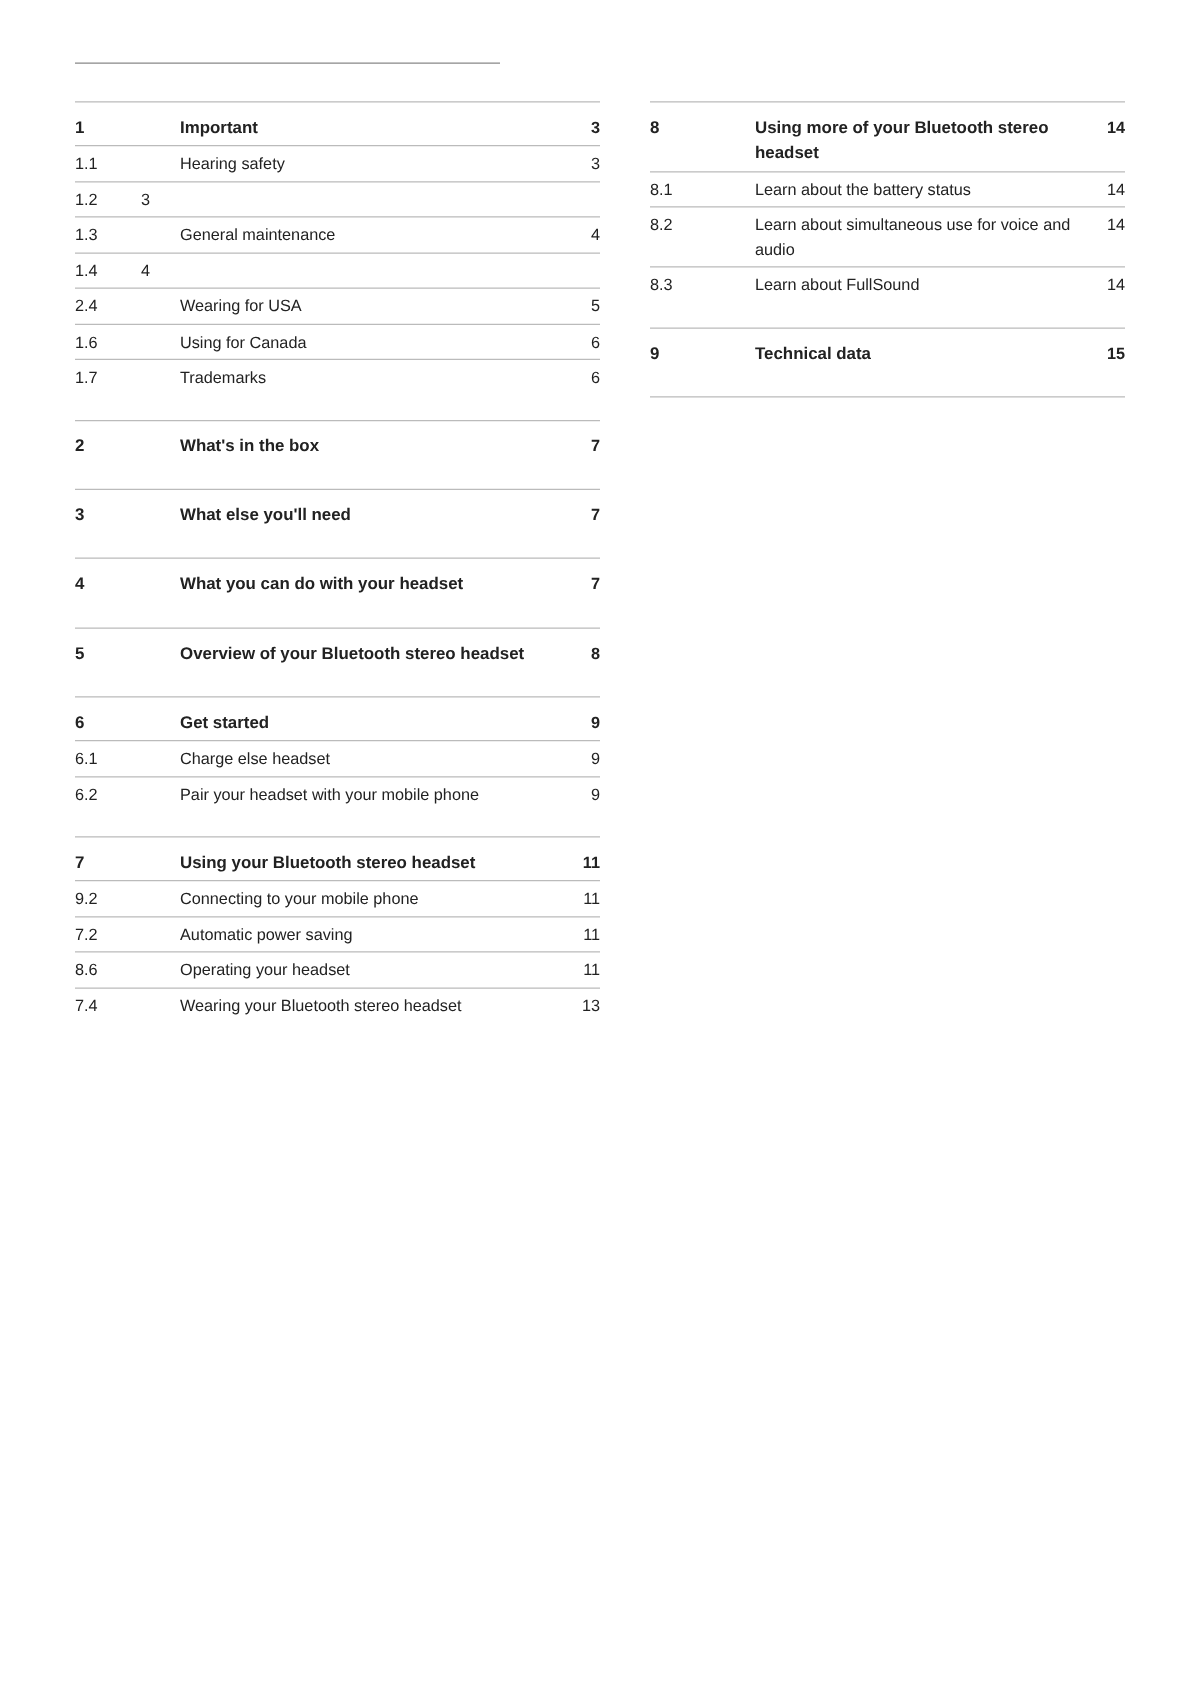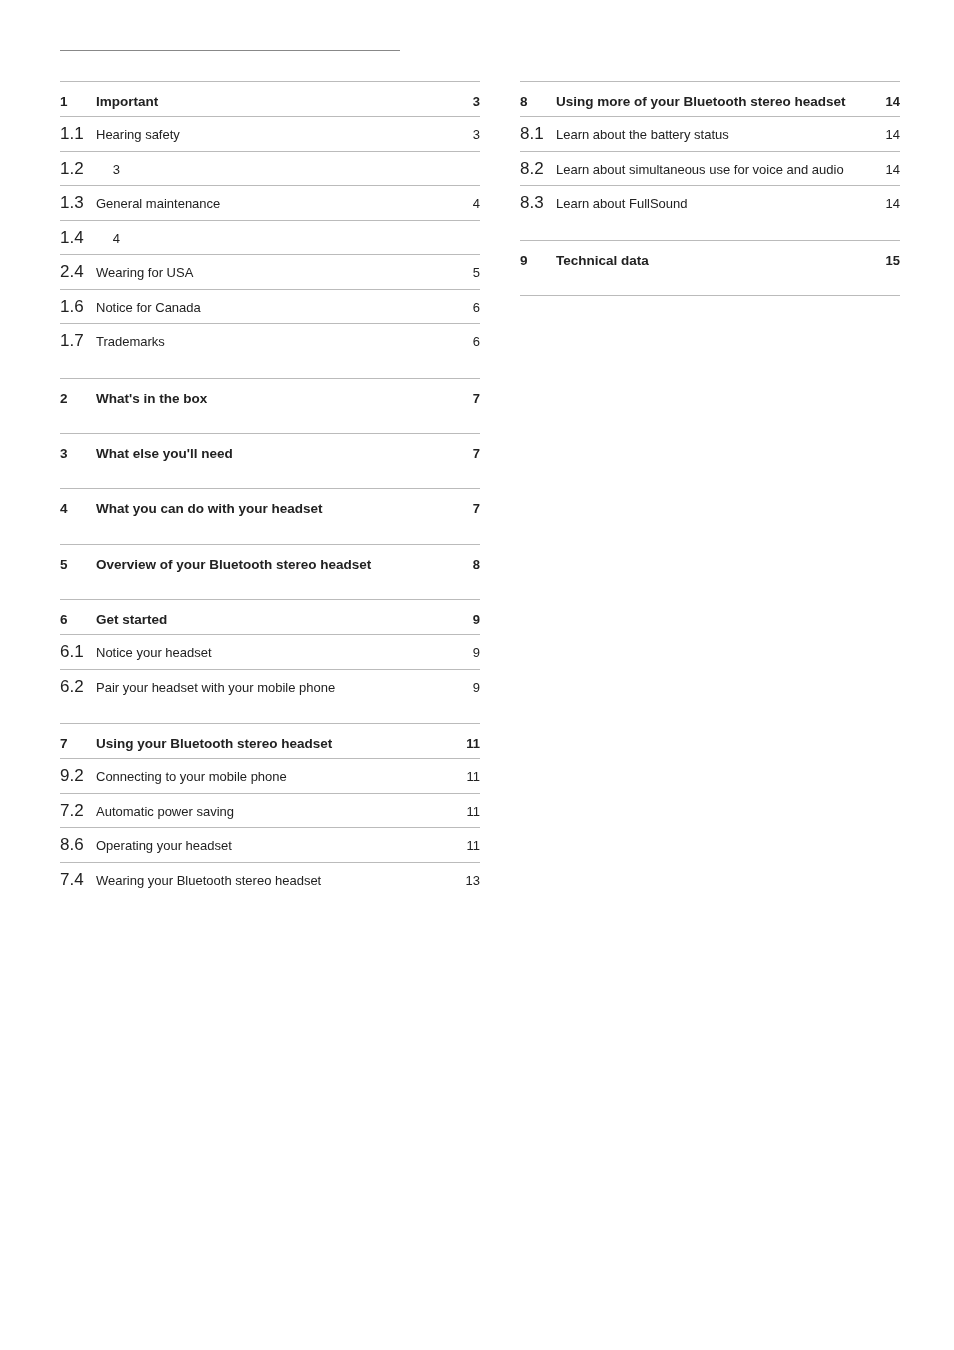--- a/index.html
+++ b/index.html
@@ -72,31 +72,32 @@
       padding-top: 8px;
     }
 
     .toc-row.sub-entry {
       font-weight: normal;
       font-size: 13px;
     }
 
     .toc-num {
       flex: 0 0 36px;
-      font-size: 17px;
+      font-size: 13px;
     }
 
     .toc-row.main-entry .toc-num {
       font-weight: bold;
       font-size: 13.5px;
     }
 
     .toc-text {
       flex: 1;
       padding-right: 8px;
+      margin-left: 48px;
     }
 
     .toc-page {
       flex: 0 0 24px;
       text-align: right;
       font-size: 13px;
     }
 
     .toc-row.main-entry .toc-page {
       font-weight: bold;
@@ -146,21 +147,21 @@
         </div>
         <hr class="section-divider">
         <div class="toc-row sub-entry">
           <span class="toc-num">2.4</span>
           <span class="toc-text">Wearing for USA</span>
           <span class="toc-page">5</span>
         </div>
         <hr class="section-divider">
         <div class="toc-row sub-entry">
           <span class="toc-num">1.6</span>
-          <span class="toc-text">Notice for Canada</span>
+          <span class="toc-text">Using for Canada</span>
           <span class="toc-page">6</span>
         </div>
         <hr class="section-divider">
         <div class="toc-row sub-entry">
           <span class="toc-num">1.7</span>
           <span class="toc-text">Trademarks</span>
           <span class="toc-page">6</span>
         </div>
         <div class="block-gap"></div>
       </div>
@@ -203,21 +204,21 @@
       <div class="section-block">
         <hr class="section-divider">
         <div class="toc-row main-entry">
           <span class="toc-num">6</span>
           <span class="toc-text">Get started</span>
           <span class="toc-page">9</span>
         </div>
         <hr class="section-divider">
         <div class="toc-row sub-entry">
           <span class="toc-num">6.1</span>
-          <span class="toc-text">Notice your headset</span>
+          <span class="toc-text">Charge else headset</span>
           <span class="toc-page">9</span>
         </div>
         <hr class="section-divider">
         <div class="toc-row sub-entry">
           <span class="toc-num">6.2</span>
           <span class="toc-text">Pair your headset with your mobile phone</span>
           <span class="toc-page">9</span>
         </div>
         <div class="block-gap"></div>
       </div>

